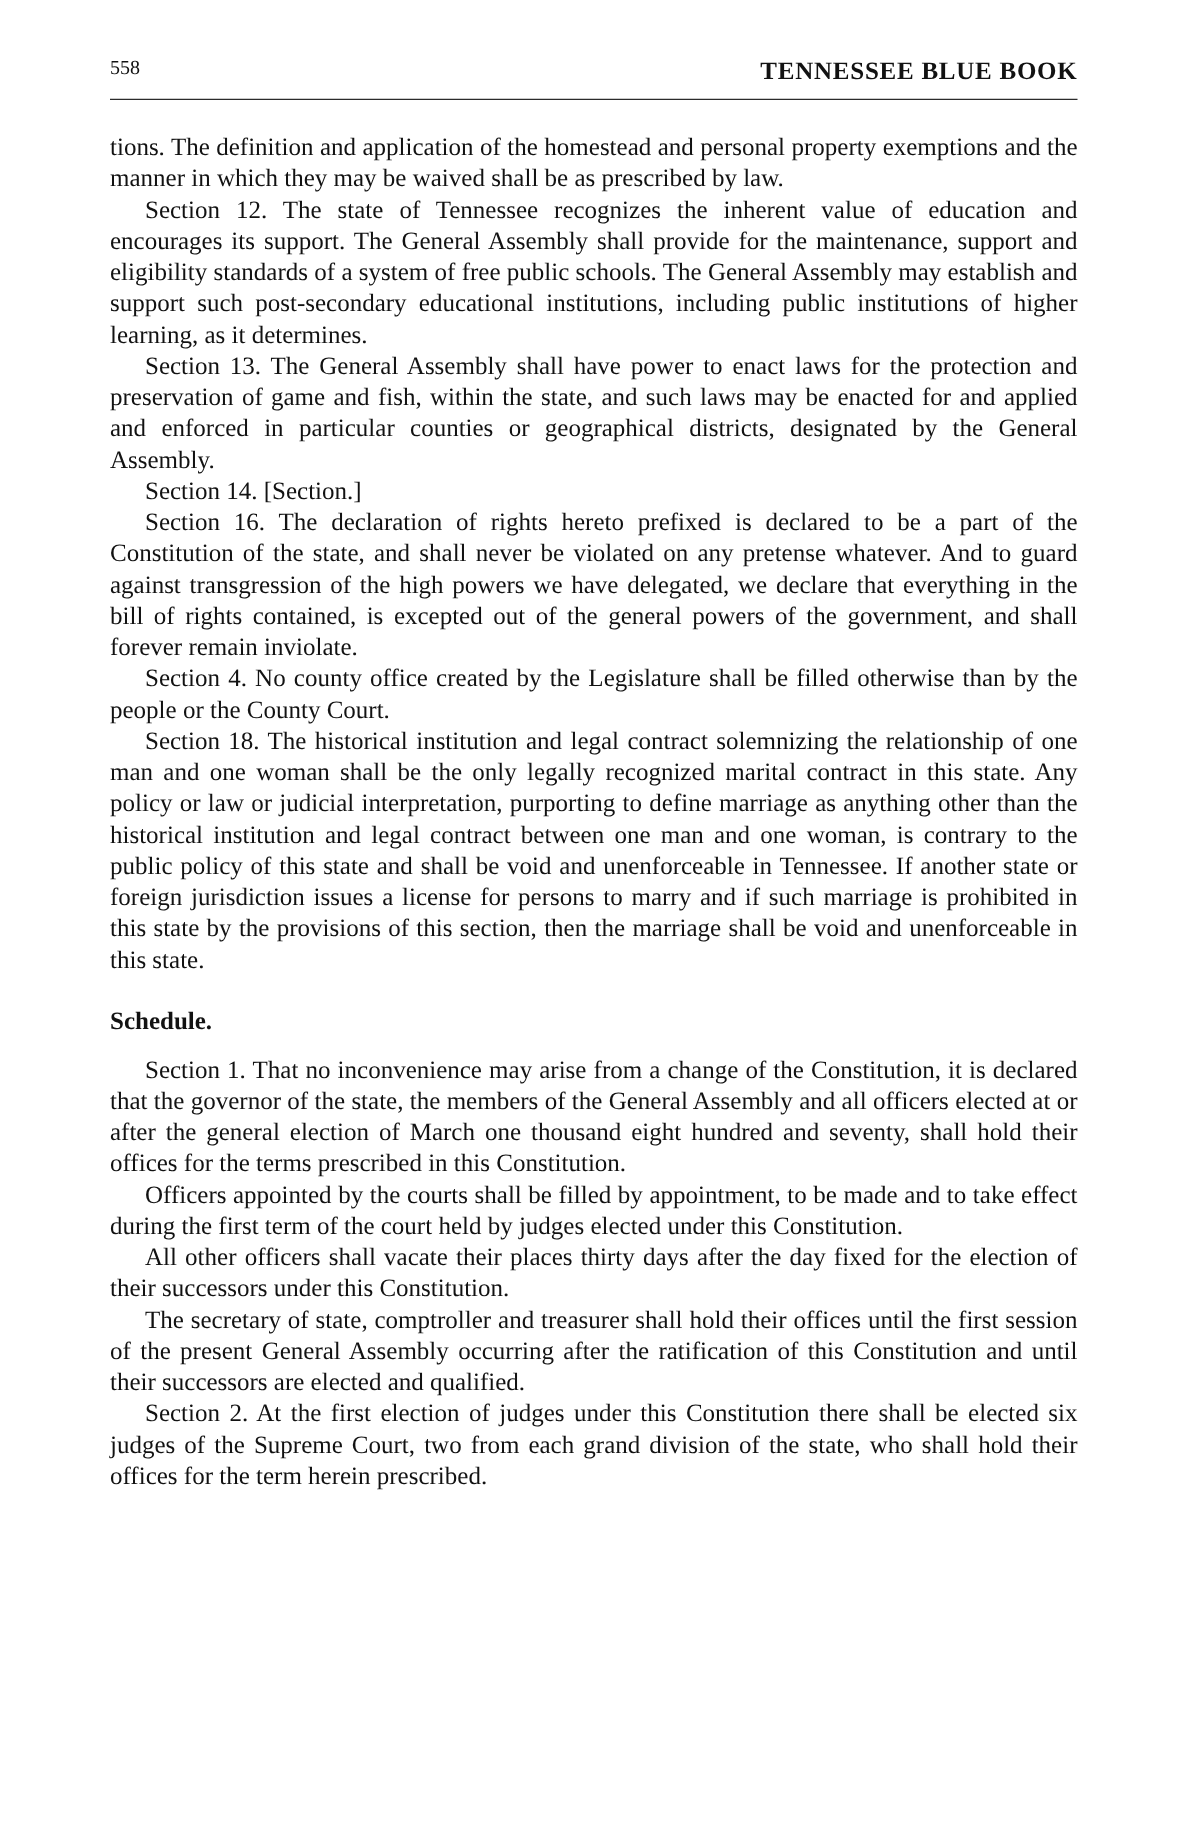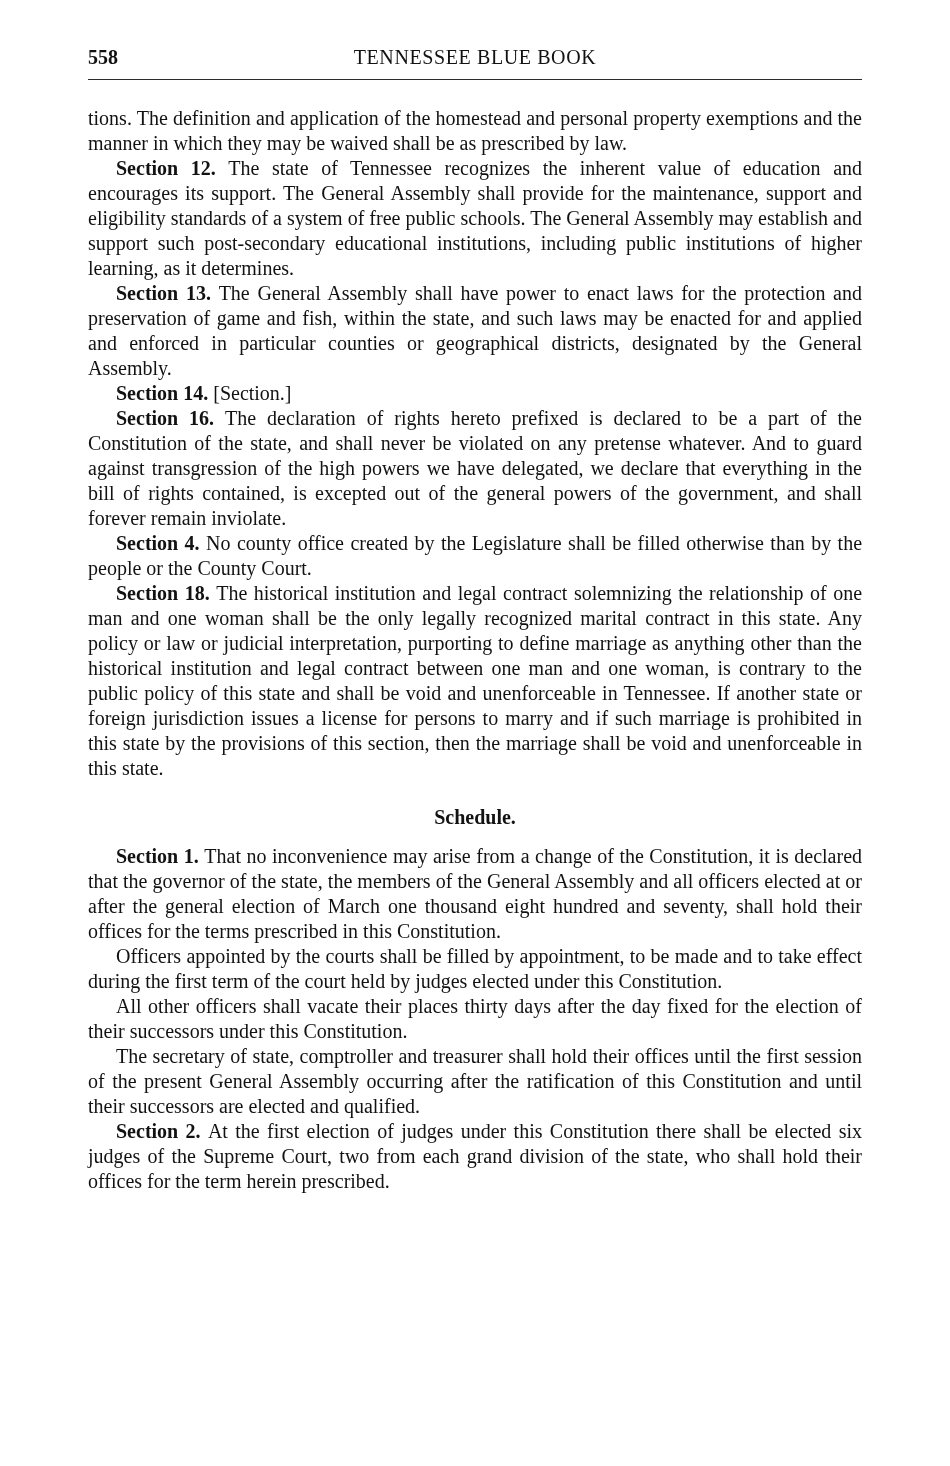--- a/index.html
+++ b/index.html
@@ -14,51 +14,51 @@
     padding: 46px 88px 40px 88px;
   }
   .page-header {
     position: relative;
     height: 26px;
   }
   .page-number {
     position: absolute;
     left: 0;
     top: 0;
-    font-weight: 700;
-    font-size: 20px;
+    font-weight: 400;
+    font-size: 16px;
   }
   .page-title {
     display: block;
-    text-align: center;
-    font-weight: 400;
+    text-align: right;
+    font-weight: 700;
     font-size: 20px;
     letter-spacing: 0.6px;
   }
   .header-rule {
     border-bottom: 1.6px solid #2b2b2b;
     margin-top: 7px;
   }
   .page-body {
     margin-top: 26px;
     font-size: 20px;
     line-height: 25px;
     text-align: justify;
   }
   .para {
     text-indent: 28px;
   }
   .para.no-indent {
     text-indent: 0;
   }
   .section-label {
-    font-weight: 700;
+    font-weight: 400;
   }
   .schedule-heading {
-    text-align: center;
+    text-align: left;
     text-indent: 0;
     font-size: 20px;
     font-weight: 700;
     margin: 24px 0 14px 0;
     line-height: 25px;
   }
 </style>
 </head>
 <body>
 

